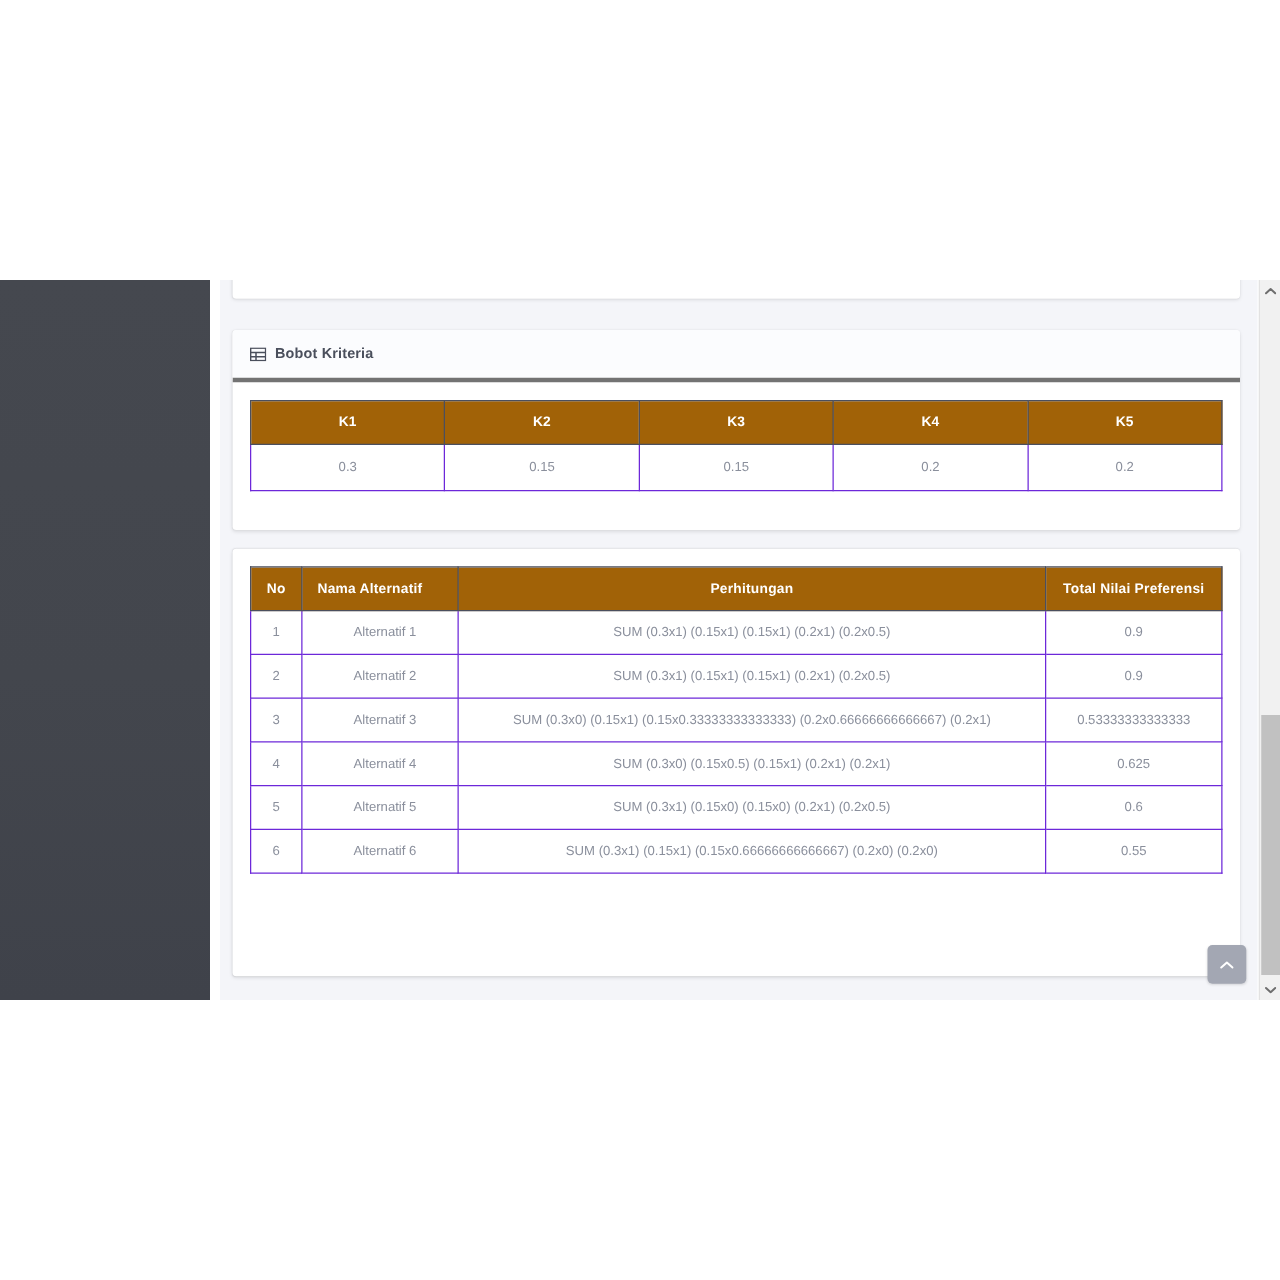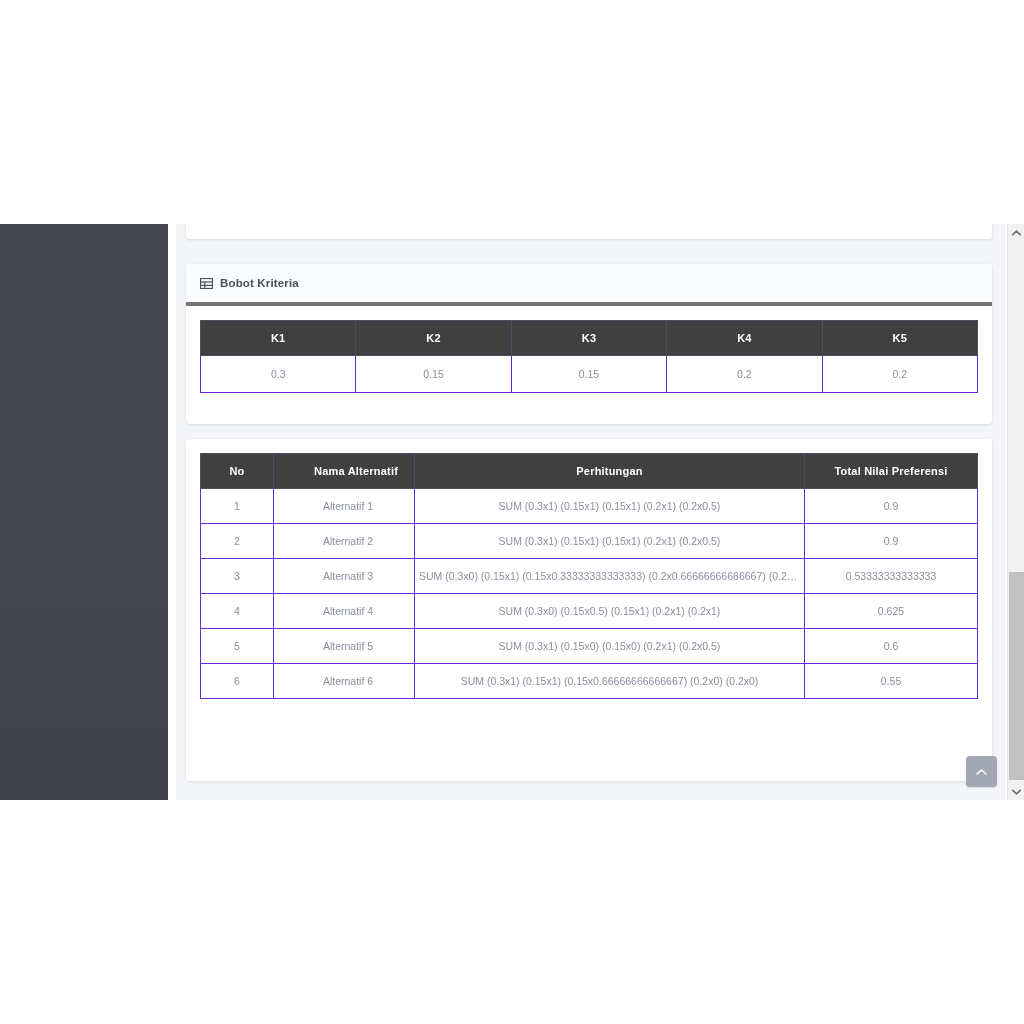--- a/index.html
+++ b/index.html
@@ -147,26 +147,26 @@
     padding: 14px 14px 14px 14px;
   }
 
   
   table.dt {
     border-collapse: collapse;
     width: 100%;
     table-layout: fixed;
   }
   table.dt th {
-    background: #404040;
+    background: #a16207;
     color: #ffffff;
     font-size: 11px;
     font-weight: 700;
     text-align: center;
-    padding: 11px 16px;
+    padding: 11px 0;
     border: 1px solid #4b4f5e;
     letter-spacing: 0.2px;
     white-space: nowrap;
   }
   table.dt td {
     font-size: 10.5px;
     color: #8a8f9c;
     text-align: center;
     padding: 11px 4px;
     border: 1px solid #6d28d9;
@@ -175,21 +175,21 @@
     overflow: hidden;
     text-overflow: ellipsis;
   }
 
   #tbl-bobot td { padding: 12px 4px; }
 
   #tbl-perkalian td.c-no { width: 40px; }
   #tbl-perkalian td.c-nama { width: 112px; text-align: center; padding-left: 12px; }
   #tbl-perkalian td.c-total { width: 140px; }
   #tbl-perkalian th.c-no { width: 40px; }
-  #tbl-perkalian th.c-nama { width: 112px; text-align: right; padding-left: 12px; margin-top: 32px; }
+  #tbl-perkalian th.c-nama { width: 112px; text-align: left; padding-left: 12px; margin-top: 32px; }
   #tbl-perkalian th.c-total { width: 140px; }
 
   
   #scrolltop {
     position: absolute;
     left: 966px;
     top: 532px;
     width: 31px;
     height: 31px;
     background: #a3a7b3;

